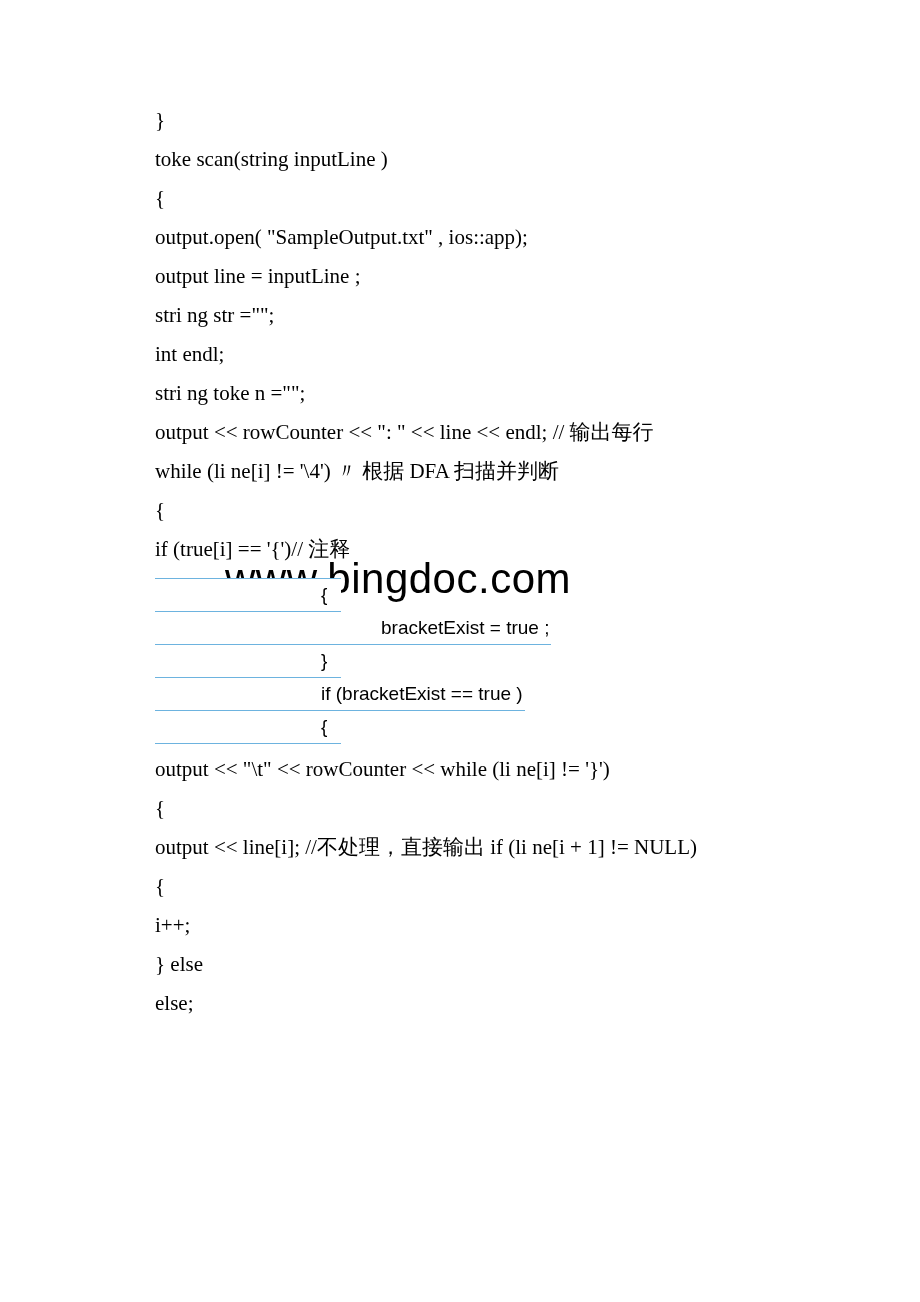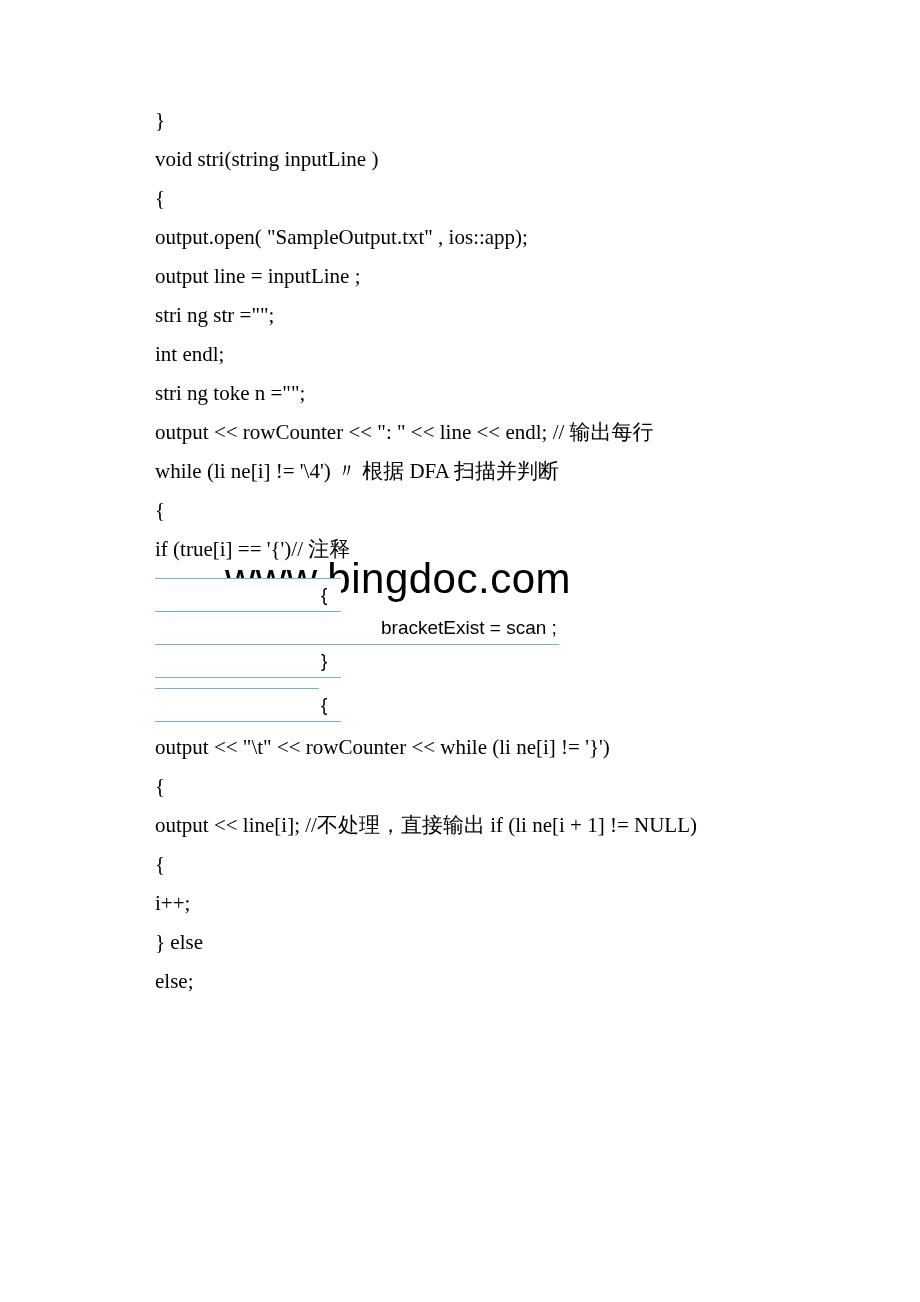--- a/index.html
+++ b/index.html
@@ -69,47 +69,48 @@
   }
 </style>
 </head>
 <body>
 
 <div class="watermark">www.bingdoc.com</div>
 
 <div class="content code-text">
 
   <div class="code-line">}</div>
-  <div class="code-line">void stri(string inputLine )</div>
+  <div class="code-line">toke scan(string inputLine )</div>
   <div class="code-line">{</div>
   <div class="code-line">output.open( "SampleOutput.txt" , ios::app);</div>
   <div class="code-line">output line = inputLine ;</div>
   <div class="code-line">stri ng str ="";</div>
   <div class="code-line">int endl;</div>
   <div class="code-line">stri ng toke n ="";</div>
   <div class="code-line">output &lt;&lt; rowCounter &lt;&lt; ": " &lt;&lt; line &lt;&lt; endl; // 输出每行</div>
   <div class="code-line">while (li ne[i] != '\4') 〃 根据 DFA 扫描并判断</div>
   <div class="code-line">{</div>
   <div class="code-line">if (true[i] == '{')// 注释</div>
 
   <div class="table-block">
     <div class="table-row row-top-bordered">
       <div class="cell cell-indent"></div>
       <div class="cell cell-content cell-brace">{</div>
     </div>
     <div class="table-row bracket-exist-row">
       <div class="cell cell-indent"></div>
-      <div class="cell cell-content">bracketExist =  scan ;</div>
+      <div class="cell cell-content">bracketExist =  true ;</div>
     </div>
     <div class="table-row">
       <div class="cell cell-indent"></div>
       <div class="cell cell-content cell-brace">}</div>
     </div>
     <div class="table-row">
       <div class="cell cell-indent"></div>
+      <div class="cell cell-content">if (bracketExist ==  true )</div>
     </div>
     <div class="table-row">
       <div class="cell cell-indent"></div>
       <div class="cell cell-content cell-brace">{</div>
     </div>
   </div>
 
   <div class="code-line">output &lt;&lt; "\t" &lt;&lt; rowCounter &lt;&lt; while (li ne[i] != '}')</div>
   <div class="code-line">{</div>
   <div class="code-line">output &lt;&lt; line[i]; //不处理，直接输出 if (li ne[i + 1] != NULL)</div>

